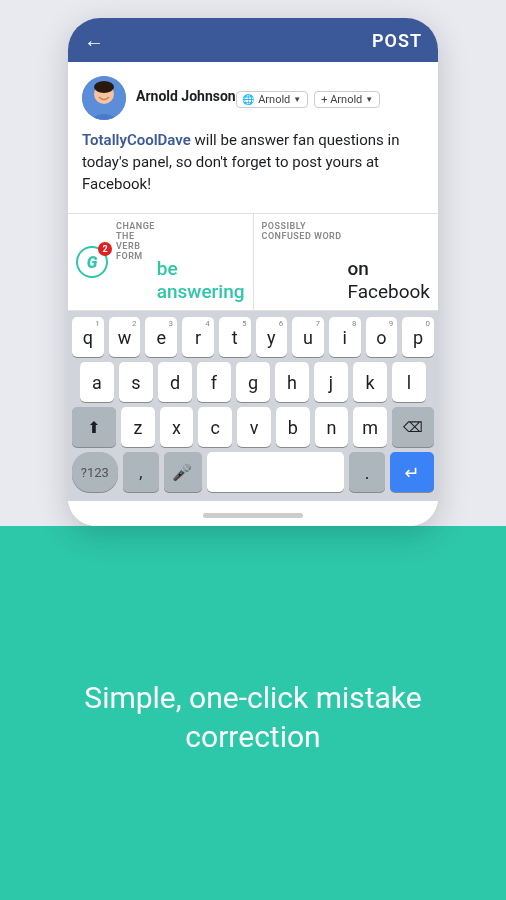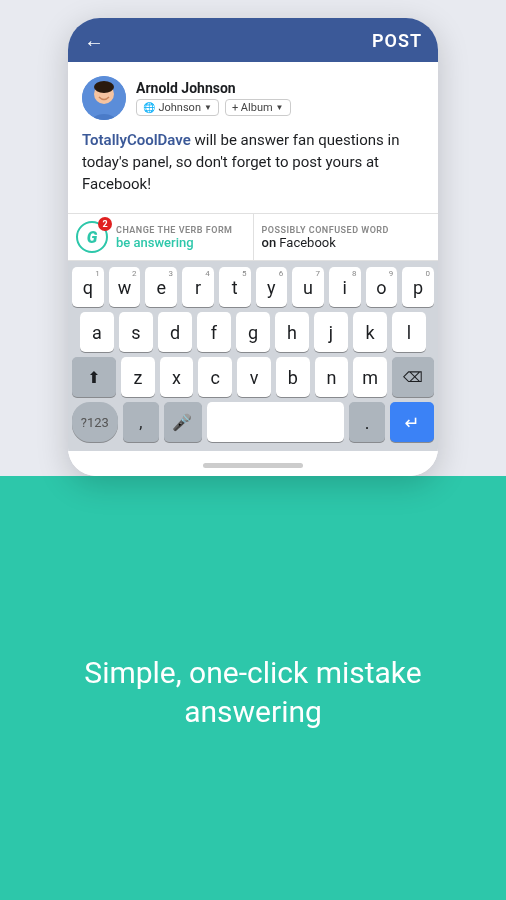--- a/index.html
+++ b/index.html
@@ -72,21 +72,21 @@
       overflow: hidden;
       flex-shrink: 0;
       display: flex;
       align-items: flex-end;
       justify-content: center;
     }
     .avatar svg {
       width: 100%;
       height: 100%;
     }
-    .user-info { display: flex; flex-direction: column; }
+    .user-info { display: flex; flex-direction: row; }
     .user-name {
       font-weight: 700;
       font-size: 14px;
       color: #1c1e21;
     }
     .user-controls {
       display: flex;
       gap: 6px;
       margin-top: 3px;
     }
@@ -163,33 +163,33 @@
       color: #fff;
       font-size: 9px;
       font-weight: 700;
       display: flex;
       align-items: center;
       justify-content: center;
     }
 
     .suggestion-text {
       display: flex;
-      flex-direction: column;
     }
     .suggestion-label {
       font-size: 9px;
       color: #888;
       font-weight: 600;
       letter-spacing: 0.5px;
       text-transform: uppercase;
     }
     .suggestion-value {
-      font-size: 13px;
+      font-size: 19px;
       color: #2dc7aa;
       font-weight: 500;
+      margin-top: 36px;
     }
     .suggestion-value.dark {
       color: #1c1e21;
     }
     .suggestion-value .highlight {
       font-weight: 400;
       color: #1c1e21;
     }
 
     
@@ -340,25 +340,25 @@
 
             <path d="M17 21 Q22 26 27 21" stroke="#c8845a" stroke-width="1.5" fill="none"></path>
           </svg>
         </div>
 
         <div class="user-info">
           <span class="user-name">Arnold Johnson</span>
           <div class="user-controls">
             <div class="pill">
               <span class="globe">🌐</span>
-              <span>Johnson</span>
+              <span>Arnold</span>
               <span class="arrow">▼</span>
             </div>
             <div class="pill">
-              <span>+ Album</span>
+              <span>+ Arnold</span>
               <span class="arrow">▼</span>
             </div>
           </div>
         </div>
       </div>
 
       <div class="post-text">
         <span class="mention">TotallyCoolDave</span><span> will be answer fan questions in today's panel, so don't forget to post yours at Facebook!</span>
       </div>
     </div>
@@ -436,13 +436,13 @@
       </div>
     </div>
 
     <div class="home-indicator">
       <div class="home-bar"></div>
     </div>
 
   </div>
 </div>
 
-<div class="bottom-text">Simple, one-click mistake answering</div>
+<div class="bottom-text">Simple, one-click mistake correction</div>
 
 </body></html>

